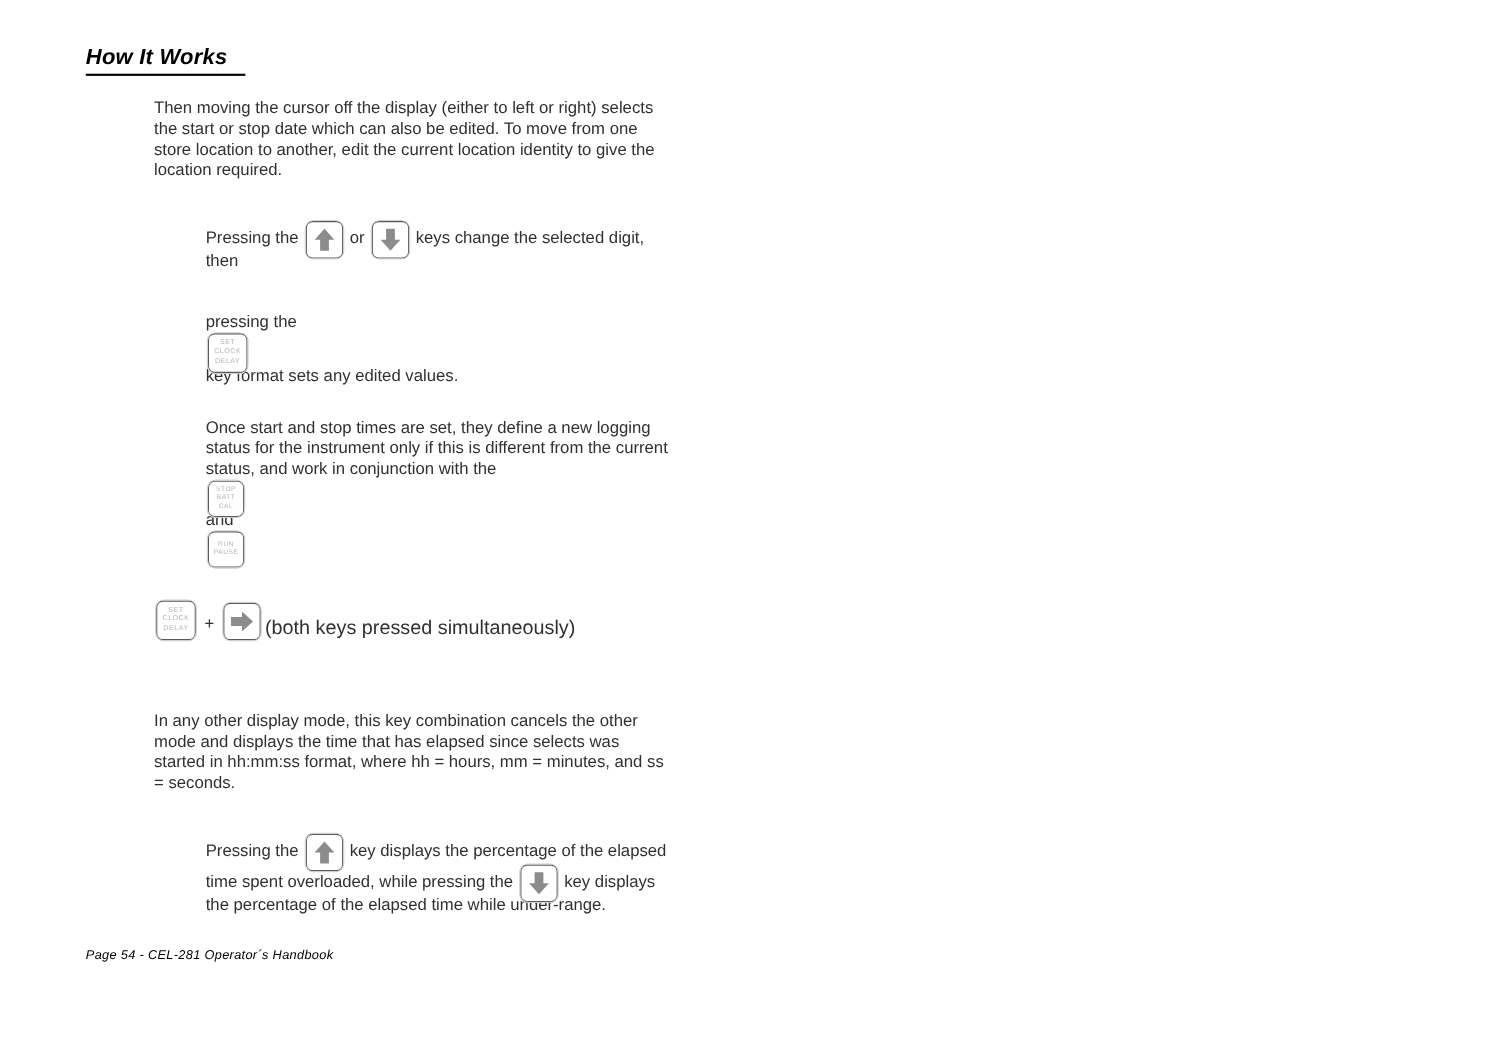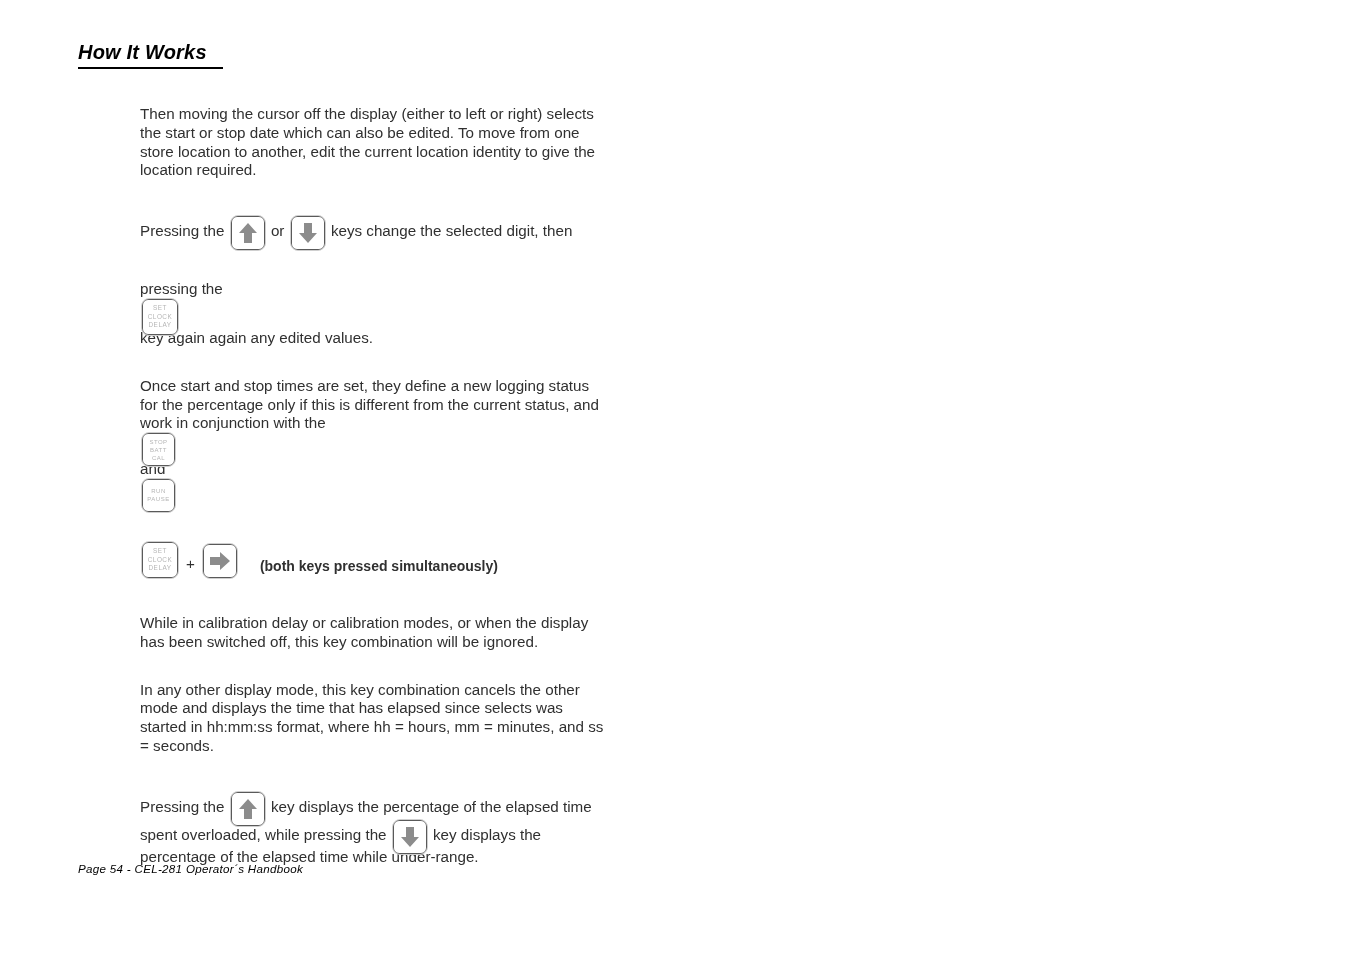--- a/index.html
+++ b/index.html
@@ -40,38 +40,39 @@
     top: 67px;
     width: 145px;
     height: 2px;
     background: #000000;
   }
 
   
   .content {
     position: absolute;
     left: 140px;
-    top: 105px;
+    top: 90px;
     width: 470px;
     font-size: 15.2px;
     line-height: 18.8px;
     color: #303030;
   }
 
   .para {
     margin: 0;
     text-align: left;
   }
 
   .gap-lg { height: 29px; }
   .gap-xl { height: 36px; }
 
   .flowline {
     position: relative;
     white-space: normal;
+    margin-left: 47px;
   }
 
   
   .key {
     display: inline-block;
     position: relative;
     vertical-align: middle;
     box-sizing: border-box;
     background: #ffffff;
     border-radius: 6px;
@@ -133,25 +134,24 @@
     display: flex;
     align-items: flex-end;
     gap: 0px;
   }
   .combo-plus {
     font-size: 15.2px;
     color: #303030;
     padding: 0 6px 4px 6px;
   }
   .combo-caption {
-    font-size: 14px;
+    font-size: 18px;
     color: #303030;
-    padding-left: 21px;
+    padding-left: 2px;
     padding-bottom: 2px;
-    font-weight: bold;
   }
 
   
   .footer {
     position: absolute;
     left: 78px;
     top: 862px;
     font-size: 11.6px;
     font-style: italic;
     color: #000000;
@@ -192,27 +192,27 @@
 
     <div class="gap-xl"></div>
 
     <p class="para flowline">
       <span>pressing the</span>
       <span class="key key-text key-raise">
         <span>SET</span>
         <span>CLOCK</span>
         <span>DELAY</span>
       </span>
-      <span>key again again any edited values.</span>
+      <span>key format sets any edited values.</span>
     </p>
 
     <div class="gap-lg"></div>
 
     <p class="para flowline">
-      <span>Once start and stop times are set, they define a new logging status for the percentage only if this is different from the current status, and work in conjunction with the</span>
+      <span>Once start and stop times are set, they define a new logging status for the instrument only if this is different from the current status, and work in conjunction with the</span>
       <span class="key key-text key-small key-raise">
         <span>STOP</span>
         <span>BATT</span>
         <span>CAL</span>
       </span>
       <span>and</span>
       <span class="key key-text key-small key-raise">
         <span>RUN</span>
         <span>PAUSE</span>
       </span>
@@ -230,21 +230,20 @@
       <span class="key key-arrow">
         <svg width="22" height="20" viewBox="0 0 22 20">
           <path d="M21 10 L11 19 L11 14 L1 14 L1 6 L11 6 L11 1 Z" fill="#8c8c8c"></path>
         </svg>
       </span>
       <span class="combo-caption">(both keys pressed simultaneously)</span>
     </div>
 
     <div class="gap-xl"></div>
 
-    <p class="para">While in calibration delay or calibration modes, or when the display has been switched off, this key combination will be ignored.</p>
 
     <div class="gap-lg"></div>
 
     <p class="para">In any other display mode, this key combination cancels the other mode and displays the time that has elapsed since selects was started in hh:mm:ss format, where hh = hours, mm = minutes, and ss = seconds.</p>
 
     <div class="gap-xl"></div>
 
     <p class="para flowline">
       <span>Pressing the</span>
       <span class="key key-arrow key-raise">

